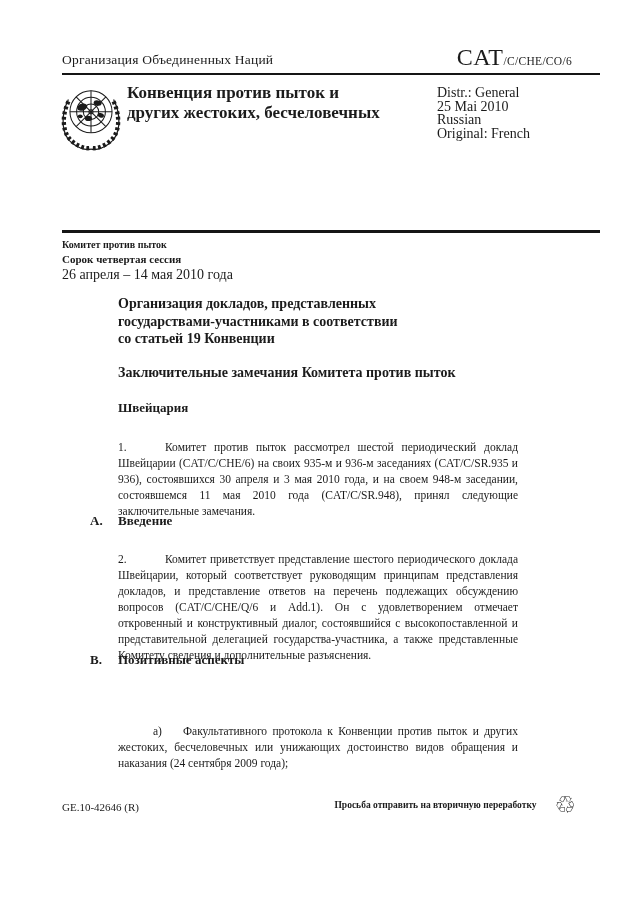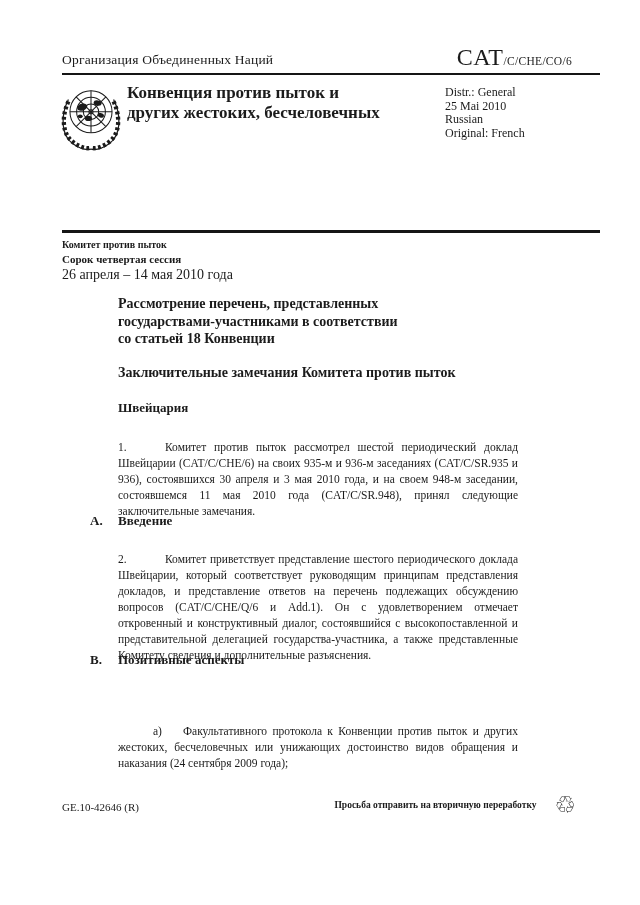--- a/index.html
+++ b/index.html
@@ -19,21 +19,21 @@
   .doc-symbol .main{font-size:24px;letter-spacing:.5px;}
   .doc-symbol .suffix{font-size:11.5px;letter-spacing:.3px;}
   .rule-1{left:62px;top:73px;width:538px;height:2px;background:#151515;}
   .rule-2{left:62px;top:230px;width:538px;height:3px;background:#151515;}
 
   .emblem{left:58px;top:84px;width:66px;height:76px;}
 
   .conv-title{left:127px;top:83px;font-weight:bold;font-size:17px;line-height:20px;}
   .conv-title div{white-space:nowrap;}
 
-  .distr{left:437px;top:86px;font-size:12px;line-height:13.5px;margin-left:8px;}
+  .distr{left:437px;top:86px;font-size:14px;line-height:13.5px;}
   .distr div{white-space:nowrap;}
 
   
   .committee{left:62px;top:237px;line-height:15px;}
   .committee .l1{font-weight:bold;font-size:10px;}
   .committee .l2{font-weight:bold;font-size:11px;}
   .committee .l3{font-size:14px;}
 
   
   .report-heading{left:118px;top:295px;font-weight:bold;font-size:14px;line-height:17.5px;}
@@ -115,23 +115,23 @@
 
   <div class="abs rule-2"></div>
 
   <div class="abs committee">
     <div class="l1">Комитет против пыток</div>
     <div class="l2">Сорок четвертая сессия</div>
     <div class="l3">26 апреля – 14 мая 2010 года</div>
   </div>
 
   <div class="abs report-heading">
-    <div>Рассмотрение перечень, представленных</div>
+    <div>Организация докладов, представленных</div>
     <div>государствами-участниками в соответствии</div>
-    <div>со статьей 18 Конвенции</div>
+    <div>со статьей 19 Конвенции</div>
   </div>
 
   <div class="abs subheading">Заключительные замечания Комитета против пыток</div>
 
   <div class="abs country">Швейцария</div>
 
   <p class="abs body-par p1">
     <span class="pnum">1.</span><span>Комитет против пыток рассмотрел шестой периодический доклад Швейцарии (CAT/C/CHE/6) на своих 935-м и 936-м заседаниях (CAT/C/SR.935 и 936), состоявшихся 30 апреля и 3 мая 2010 года, и на своем 948-м заседании, состоявшемся 11 мая 2010 года (CAT/C/SR.948), принял следующие заключительные замечания.</span>
   </p>
 

